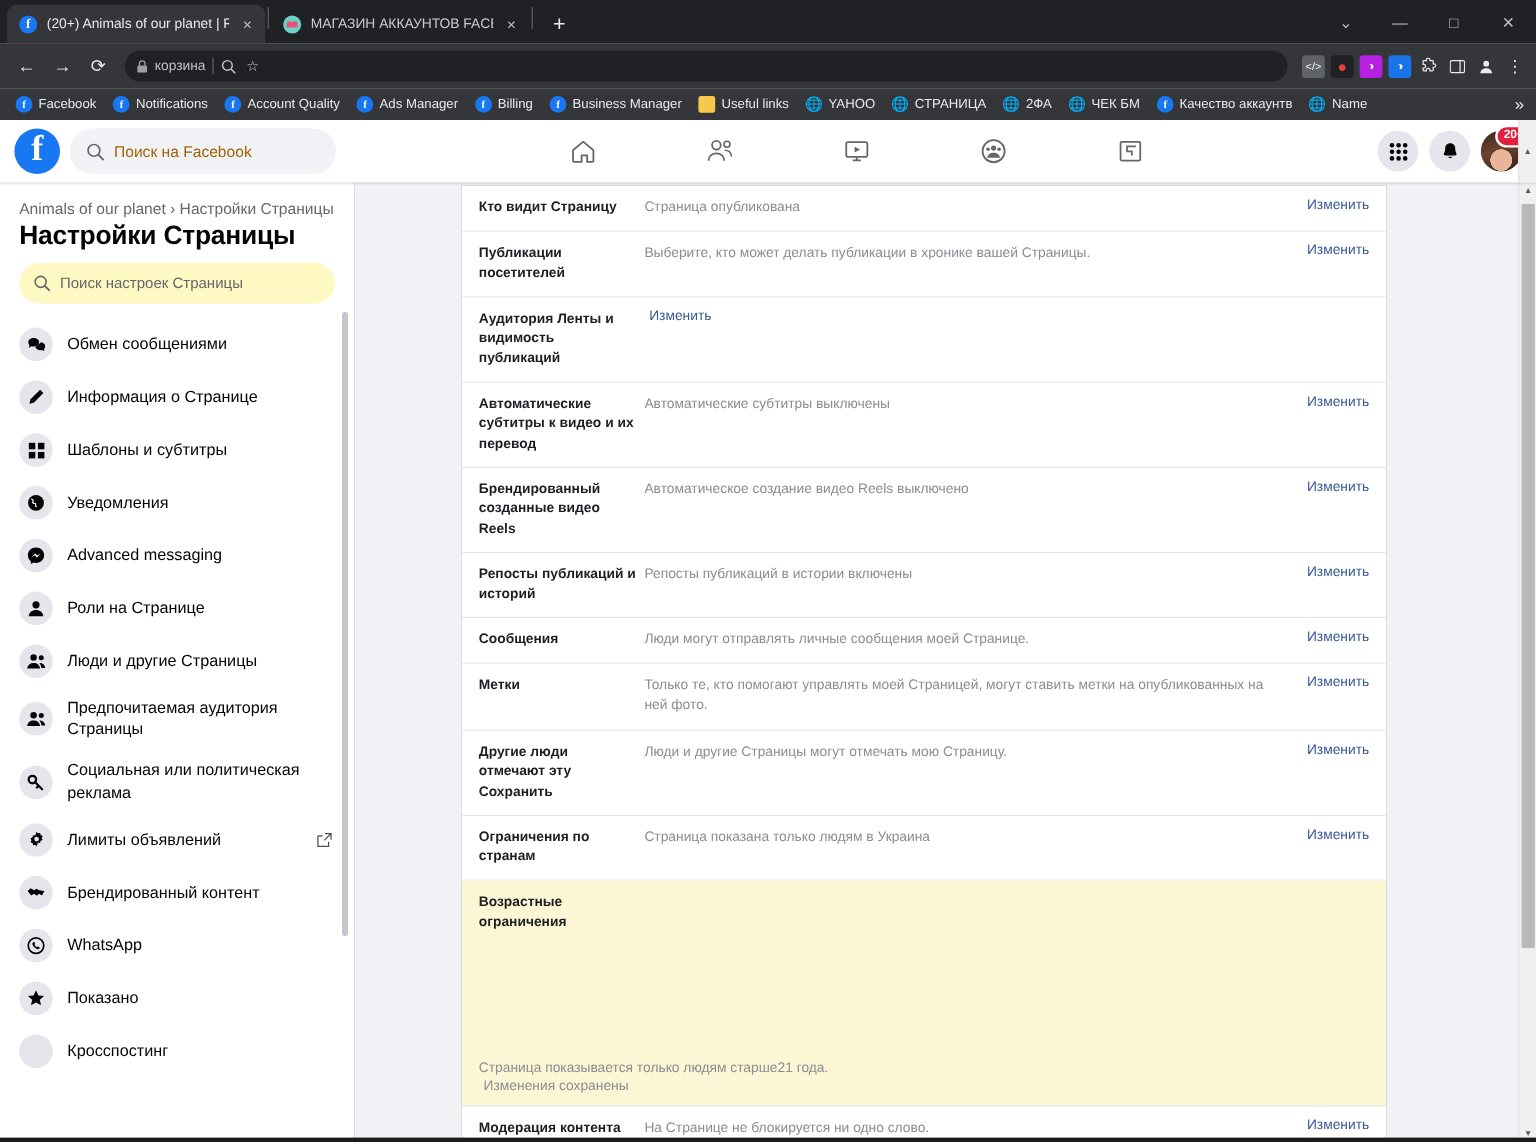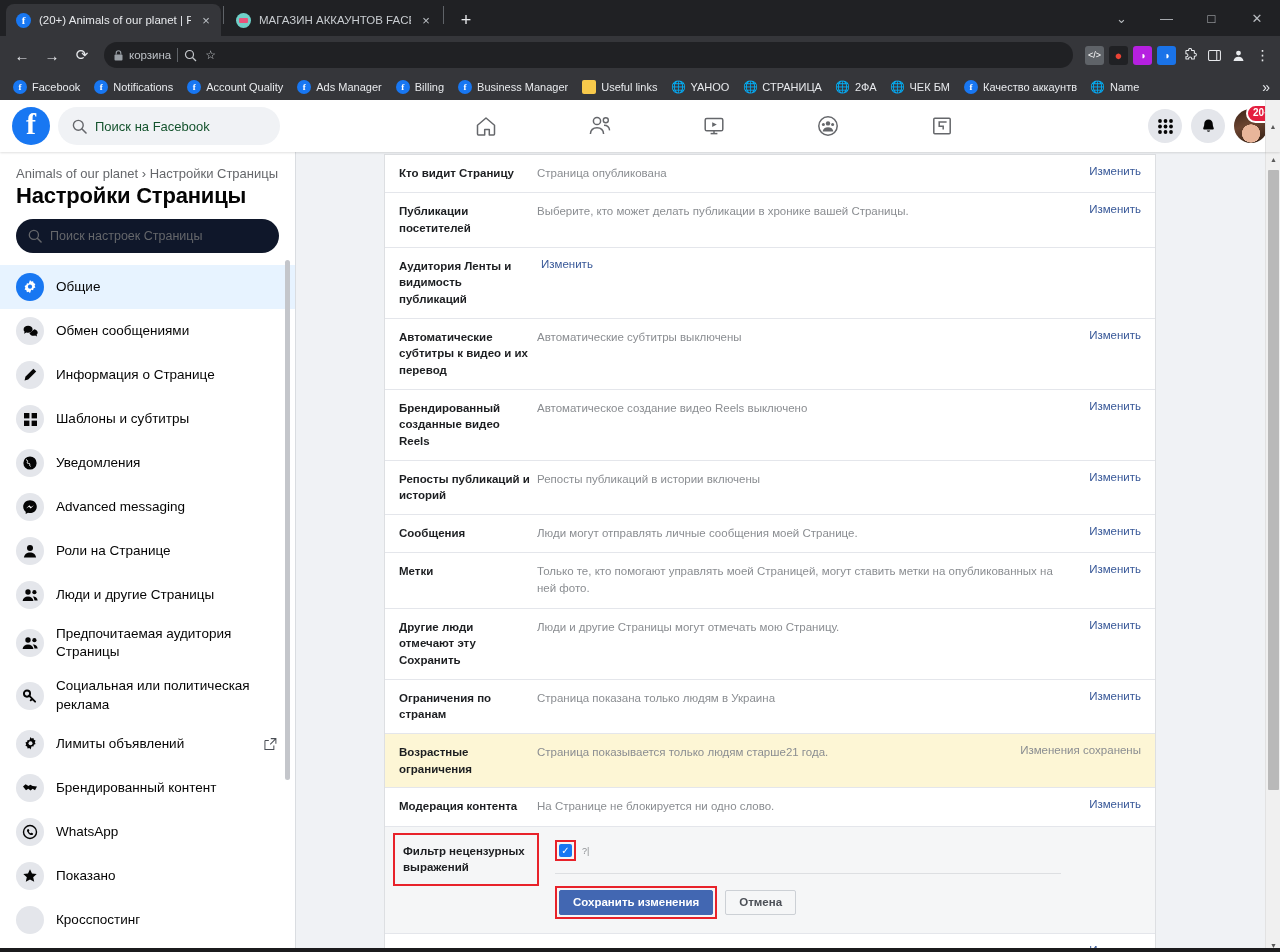--- a/index.html
+++ b/index.html
@@ -124,21 +124,21 @@
   }
   .fb-logo {
     width: 38px; height: 38px; border-radius: 50%; background: #1877f2;
     color: #fff; font-family: "Liberation Serif", serif; font-weight: 700;
     font-size: 30px; display: flex; align-items: center; justify-content: center;
     line-height: 1; flex: 0 0 38px; padding-bottom: 4px;
   }
   .fb-search {
     margin-left: 8px; width: 222px; height: 38px; border-radius: 19px;
     background: #f0f2f5; display: flex; align-items: center; gap: 8px;
-    padding: 0 14px; color: #14532d; font-size: 13px;
+    padding: 0 14px; color: #a16207; font-size: 13px;
   }
   .fb-nav { flex: 1 1 auto; display: flex; align-items: center; justify-content: center; gap: 58px; }
   .fb-navitem { width: 56px; height: 40px; display: flex; align-items: center; justify-content: center; }
   .fb-right { display: flex; align-items: center; gap: 9px; }
   .fb-circle {
     width: 34px; height: 34px; border-radius: 50%; background: #e4e6eb;
     display: flex; align-items: center; justify-content: center;
   }
   .fb-avatar-wrap { position: relative; width: 34px; height: 34px; }
   .fb-avatar {
@@ -156,21 +156,21 @@
   .fb-body { display: flex; height: 800px; position: relative; }
 
   
   .sidebar {
     width: 296px; flex: 0 0 296px; background: #fff; height: 800px;
     position: relative; overflow: hidden; border-right: 1px solid #dadde1;
   }
   .sb-breadcrumb { font-size: 13px; color: #65676b; padding: 14px 16px 0 16px; }
   .sb-title { font-size: 22px; font-weight: 700; color: #050505; padding: 2px 16px 10px 16px; letter-spacing: -.2px; }
   .sb-search {
-    margin: 0 16px 12px 16px; height: 34px; border-radius: 17px; background: #0f172a;
+    margin: 0 16px 12px 16px; height: 34px; border-radius: 17px; background: #fef9c3;
     display: flex; align-items: center; gap: 8px; padding: 0 12px;
     color: #65676b; font-size: 12.5px;
   }
   .sb-list { overflow: hidden; }
   .sb-item {
     display: flex; align-items: center; gap: 12px;
     padding: 8px 16px; min-height: 43px; position: relative;
   }
   .sb-item.active { background: #e7f3ff; }
   .sb-ico {
@@ -190,21 +190,21 @@
   .main {
     flex: 1 1 auto; height: 800px; background: #f0f2f5;
     position: relative; overflow: hidden;
   }
   .card {
     margin: 2px 0 0 88px; width: 772px; background: #fff;
     border: 1px solid #dddfe2; border-radius: 0;
   }
   .row { display: flex; border-bottom: 1px solid #e4e6eb; padding: 10px 14px; align-items: flex-start; }
   .row:last-child { border-bottom: none; }
-  .row.highlight { background: #fdf6d5; }
+  .row.highlight { background: #fdf6d5; flex-direction: column; }
   .row-label {
     width: 138px; flex: 0 0 138px; font-size: 11.5px; font-weight: 700;
     color: #1c1e21; line-height: 1.45; padding-right: 6px;
   }
   .row-desc {
     flex: 1 1 auto; font-size: 11.5px; color: #8a8d91; line-height: 1.5;
     padding-right: 12px;
   }
   .row-action {
     flex: 0 0 auto; font-size: 11.5px; color: #385898; text-align: right;
@@ -496,29 +496,20 @@
             <svg width="14" height="14" viewBox="0 0 15 15">
                 <circle cx="6.3" cy="6.3" r="4.9" stroke="#65676b" stroke-width="1.4" fill="none"></circle>
                 <line x1="10" y1="10" x2="14" y2="14" stroke="#65676b" stroke-width="1.6" stroke-linecap="round"></line>
               </svg>
           </span>
           <span>Поиск настроек Страницы</span>
         </div>
 
         <div class="sb-list">
 
-          <div class="sb-item active">
-            <span class="sb-ico">
-              <svg width="16" height="16" viewBox="0 0 16 16">
-                  <path d="M8 1.1l1.2 1.5 1.9-.4.5 1.9 1.8.8-.8 1.8.8 1.8-1.8.8-.5 1.9-1.9-.4L8 14.3l-1.2-1.5-1.9.4-.5-1.9-1.8-.8.8-1.8-.8-1.8 1.8-.8.5-1.9 1.9.4z" fill="#fff"></path>
-                  <circle cx="8" cy="7.7" r="2.1" fill="#1877f2"></circle>
-                </svg>
-            </span>
-            <span class="sb-label">Общие</span>
-          </div>
 
           <div class="sb-item">
             <span class="sb-ico">
               <svg width="16" height="16" viewBox="0 0 16 16">
                   <path d="M1.6 6.2c0-2 2-3.5 4.5-3.5s4.5 1.5 4.5 3.5-2 3.5-4.5 3.5c-.6 0-1.2-.1-1.7-.2L2 10.7l.6-1.9A3.4 3.4 0 011.6 6.2z" fill="#050505"></path>
                   <path d="M7.4 10.2c.6 1.6 2.3 2.6 4.2 2.6.5 0 1-.1 1.5-.2l2 .9-.5-1.7c.7-.6 1.1-1.4 1.1-2.3 0-1.6-1.4-3-3.4-3.3" fill="#050505"></path>
                 </svg>
             </span>
             <span class="sb-label">Обмен сообщениями</span>
           </div>

